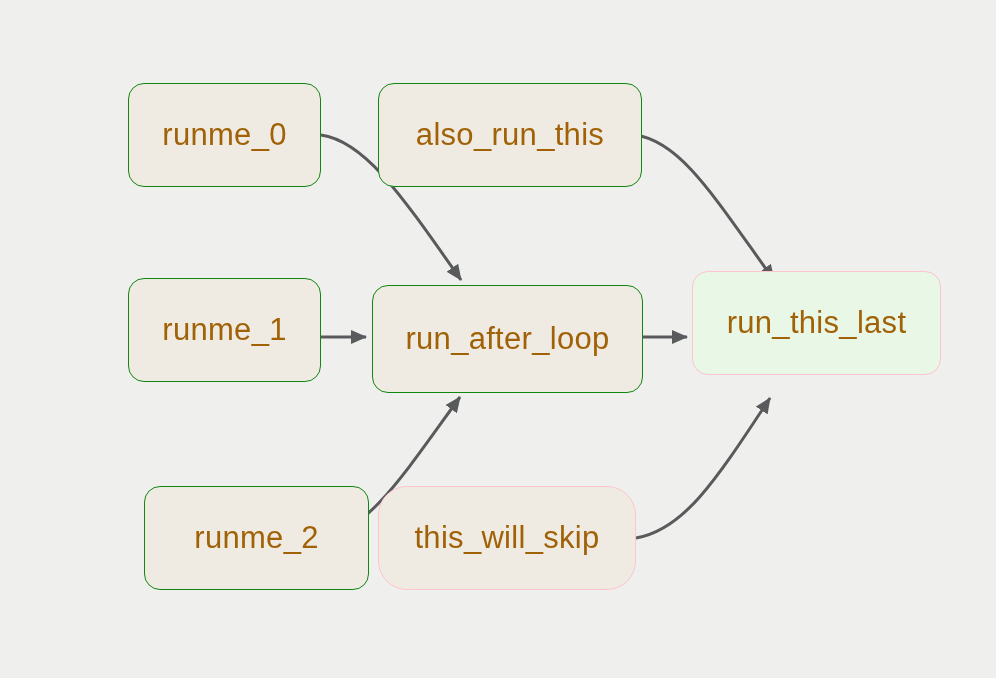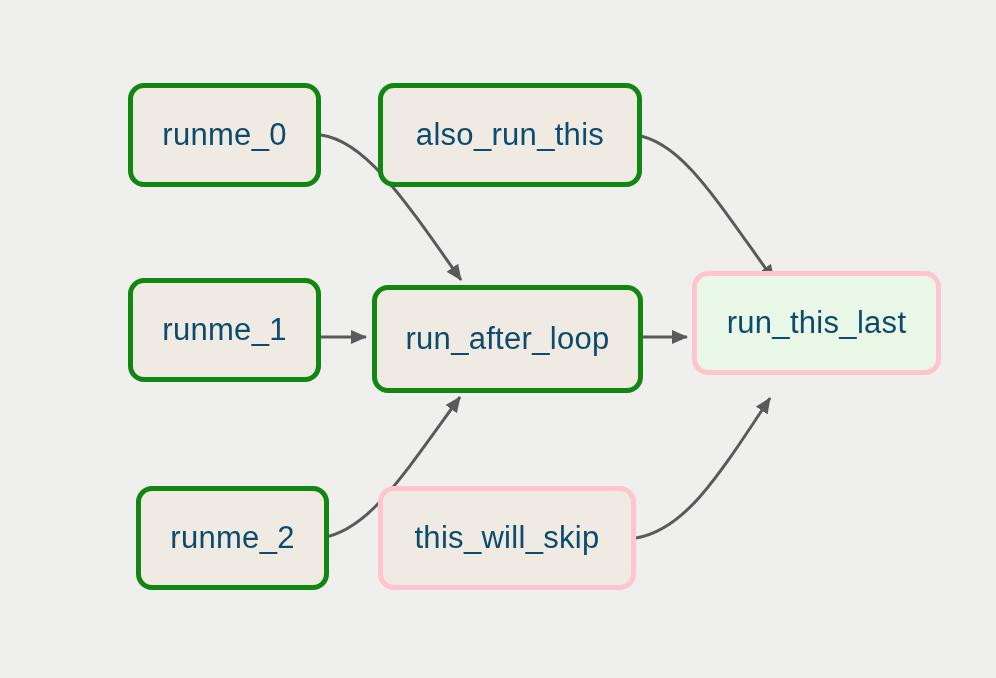--- a/index.html
+++ b/index.html
@@ -19,40 +19,40 @@
   }
   .edge-layer path.edge {
     fill: none;
     stroke: #595a5c;
     stroke-width: 3;
   }
   .edge-layer marker path { fill: #595a5c; stroke: none; }
   .node {
     position: absolute;
     box-sizing: border-box;
-    border: 5px solid #737373;
+    border: 1px solid #737373;
     border-radius: 16px;
     background: #efebe2;
     display: flex;
     align-items: center;
     justify-content: center;
     font-size: 31px;
     letter-spacing: 0.3px;
-    color: #0c4a6e;
+    color: #a16207;
     cursor: pointer;
     white-space: nowrap;
   }
   
   .n-0 { left: 128px; top:  83px; width: 193px; height: 104px; }
   .n-1 { left: 378px; top:  83px; width: 264px; height: 104px; }
   .n-2 { left: 128px; top: 278px; width: 193px; height: 104px; }
   .n-3 { left: 372px; top: 285px; width: 271px; height: 108px; }
   .n-4 { left: 692px; top: 271px; width: 249px; height: 104px; }
-  .n-5 { left: 136px; top: 486px; width: 193px; height: 104px; }
-  .n-6 { left: 378px; top: 486px; width: 258px; height: 104px; }
+  .n-5 { left: 144px; top: 486px; width: 225px; height: 104px; }
+  .n-6 { left: 378px; top: 486px; width: 258px; height: 104px; border-radius: 29px; }
 </style>
 </head>
 <body>
 
 <div class="canvas">
 
   <svg class="edge-layer" viewBox="0 0 996 678" xmlns="http://www.w3.org/2000/svg">
     <defs>
       <marker id="arrowhead" markerUnits="userSpaceOnUse" markerWidth="16" markerHeight="14" refX="15" refY="7" orient="auto">
         <path d="M0,0 L16,7 L0,14 Z"></path>

